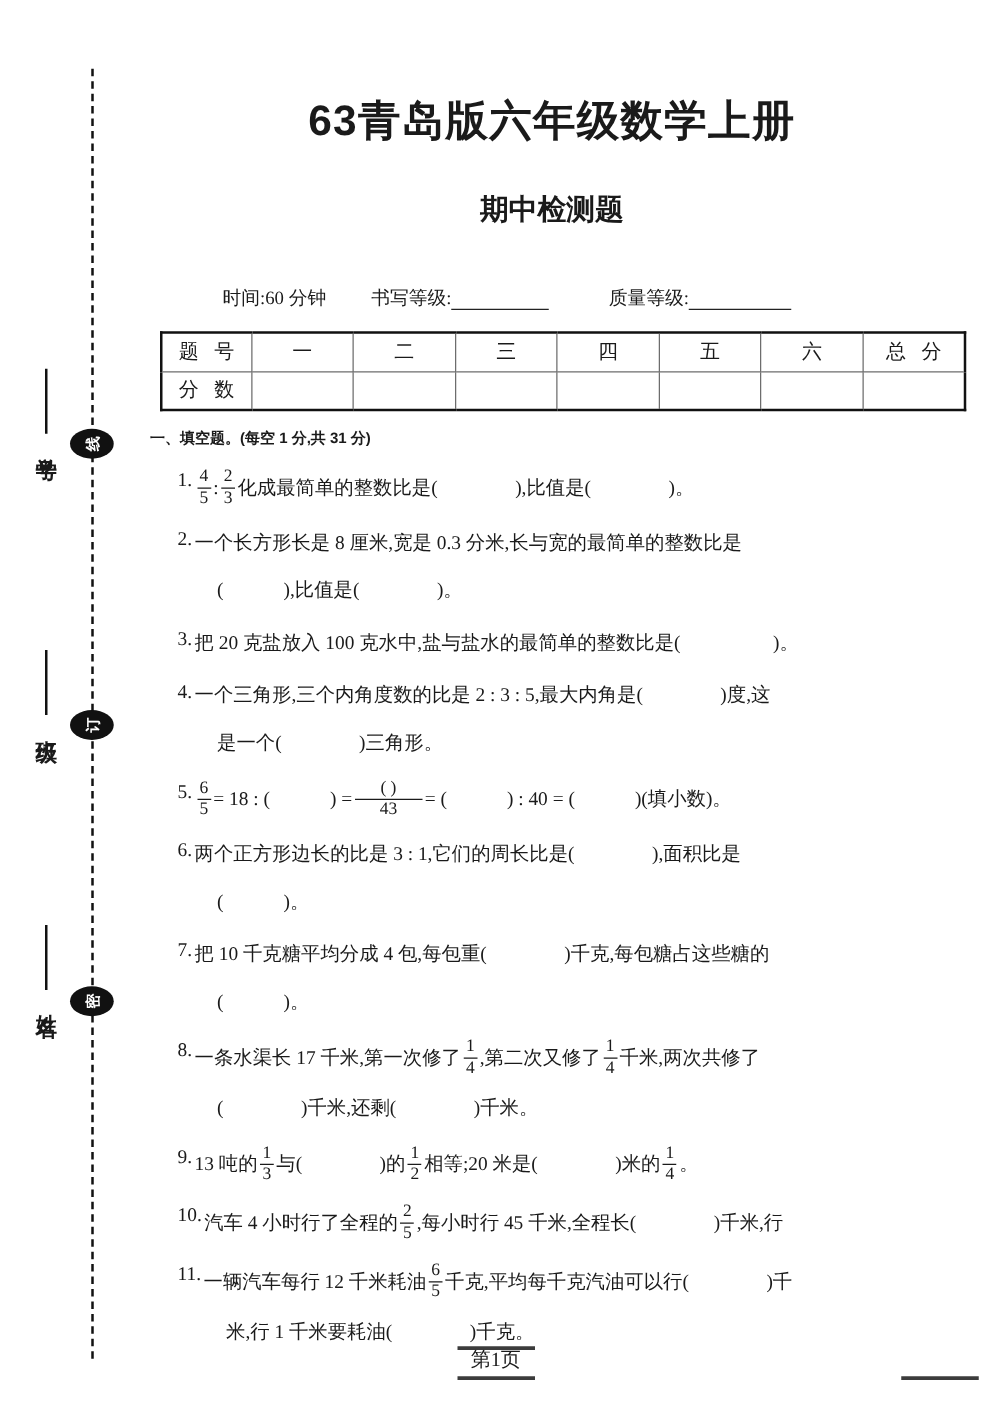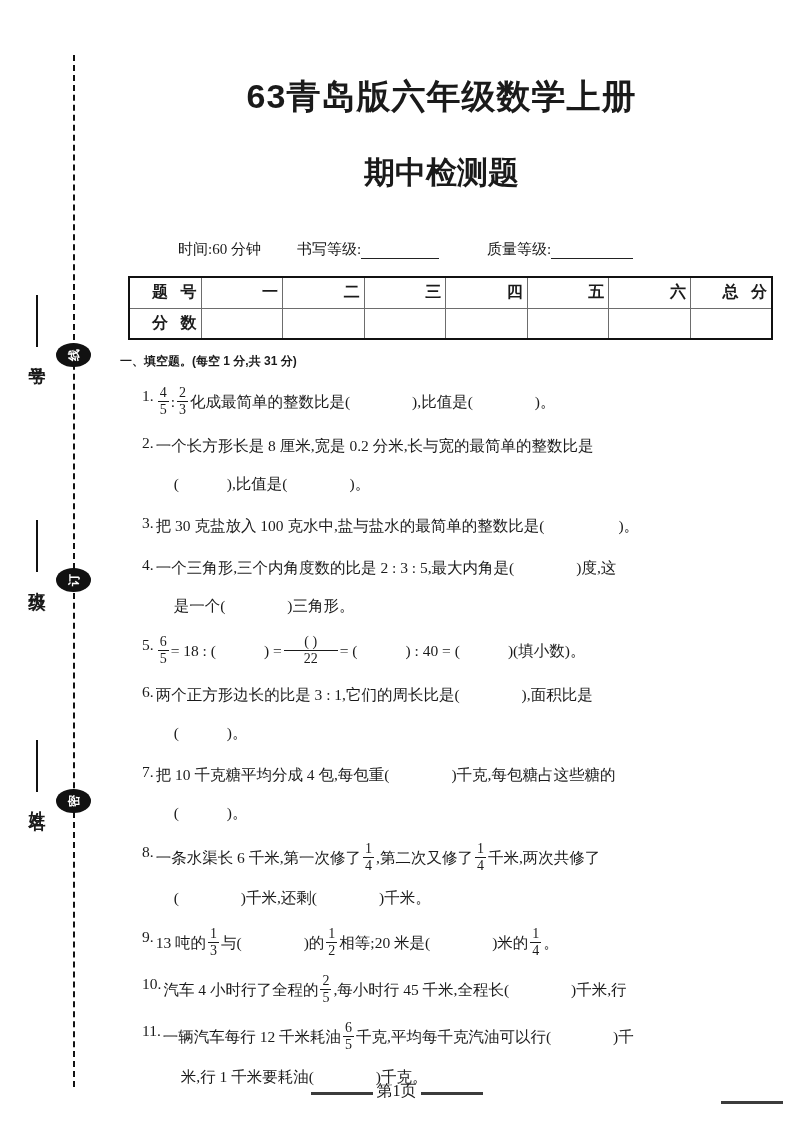--- a/index.html
+++ b/index.html
@@ -87,21 +87,21 @@
     text-align: center;
     font-size: 34px;
     font-weight: 700;
     letter-spacing: 1px;
     margin: 74px 0 0 0;
     font-family: "Liberation Sans", "DejaVu Sans", sans-serif;
     padding-right: 18px;
   }
   .doc-subtitle {
     text-align: center;
-    font-size: 31px;
+    font-size: 23px;
     font-weight: 700;
     margin: 32px 0 0 0;
     font-family: "Liberation Sans", "DejaVu Sans", sans-serif;
     padding-right: 18px;
   }
 
   .meta-row {
     margin: 46px 0 0 0;
     font-size: 15px;
     display: flex;
@@ -127,23 +127,23 @@
   
   table.score-table {
     border-collapse: collapse;
     margin: 17px 0 0 8px;
     width: 645px;
     table-layout: fixed;
   }
   table.score-table td {
     border: 1px solid #6d6d6d;
     height: 31px;
-    text-align: right;
+    text-align: center;
     font-size: 16px;
-    font-weight: 700;
+    font-weight: 400;
     font-family: "Liberation Sans", "DejaVu Sans", sans-serif;
     letter-spacing: 4px;
     padding: 0 0 0 4px;
   }
   table.score-table tr td:first-child { width: 72px; }
   table.score-table tr td:last-child {
     border-right: 2px solid #111;
   }
   table.score-table tr:first-child td { border-top: 2px solid #111; }
   table.score-table tr:last-child td { border-bottom: 2px solid #111; }
@@ -204,20 +204,21 @@
   .bsp-md { display: inline-block; width: 62px; }
   .bsp-lg { display: inline-block; width: 74px; }
 
   .footer {
     position: absolute;
     left: 0; bottom: 18px;
     width: 793px;
     display: flex;
     align-items: center;
     justify-content: center;
+    flex-direction: column;
   }
   .footer-rule-left, .footer-rule-right {
     height: 3px;
     background: #3c3c3c;
     width: 62px;
   }
   .footer-rule-left { margin-right: 0px; }
   .footer-rule-right { margin-left: 0px; }
   .footer-page {
     font-size: 16px;
@@ -325,37 +326,37 @@
           <span class="bsp-md"></span>
           <span>)。</span>
         </span>
       </span>
     </div>
 
     <div class="q">
       <span class="q-num">2.</span>
       <span class="q-body">
         <span class="q-line">
-            <span>一个长方形长是 8 厘米,宽是 0.2 分米,长与宽的最简单的整数比是</span>
+            <span>一个长方形长是 8 厘米,宽是 0.3 分米,长与宽的最简单的整数比是</span>
           </span>
         <span class="q-line indent">
           <span>(</span>
           <span class="bsp-sm"></span>
           <span>),比值是(</span>
           <span class="bsp-md"></span>
           <span>)。</span>
         </span>
       </span>
     </div>
 
     <div class="q">
       <span class="q-num">3.</span>
       <span class="q-body">
         <span class="q-line">
-          <span>把 30 克盐放入 100 克水中,盐与盐水的最简单的整数比是(</span>
+          <span>把 20 克盐放入 100 克水中,盐与盐水的最简单的整数比是(</span>
           <span class="bsp-lg"></span>
           <span>)。</span>
         </span>
       </span>
     </div>
 
     <div class="q">
       <span class="q-num">4.</span>
       <span class="q-body">
         <span class="q-line">
@@ -377,21 +378,21 @@
         <span class="q-line">
           <span class="frac">
             <span class="num">6</span>
             <span class="den">5</span>
           </span>
           <span>= 18 : (</span>
           <span class="bsp-sm"></span>
           <span>) =</span>
           <span class="frac wide">
             <span class="num">(          )</span>
-            <span class="den">22</span>
+            <span class="den">43</span>
           </span>
           <span>= (</span>
           <span class="bsp-sm"></span>
           <span>) : 40 = (</span>
           <span class="bsp-sm"></span>
           <span>)(填小数)。</span>
         </span>
       </span>
     </div>
 
@@ -424,21 +425,21 @@
           <span class="bsp-sm"></span>
           <span>)。</span>
         </span>
       </span>
     </div>
 
     <div class="q">
       <span class="q-num">8.</span>
       <span class="q-body">
         <span class="q-line">
-          <span>一条水渠长 6 千米,第一次修了</span>
+          <span>一条水渠长 17 千米,第一次修了</span>
           <span class="frac">
             <span class="num">1</span>
             <span class="den">4</span>
           </span>
           <span>,第二次又修了</span>
           <span class="frac">
             <span class="num">1</span>
             <span class="den">4</span>
           </span>
           <span>千米,两次共修了</span>

